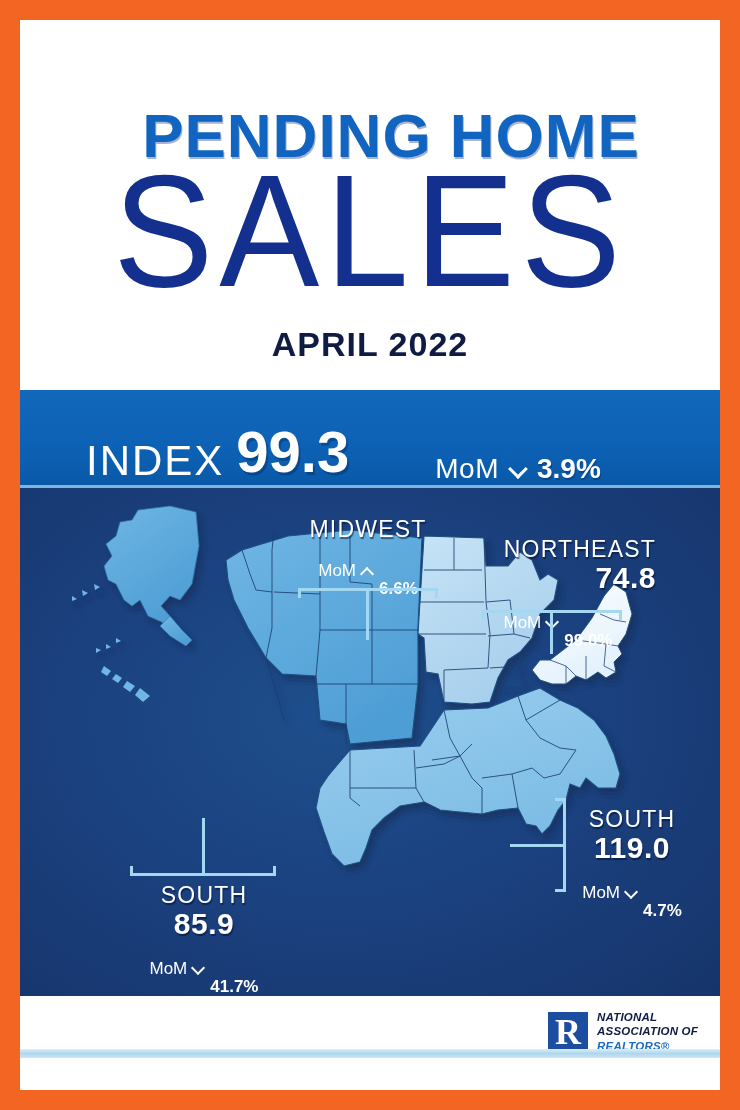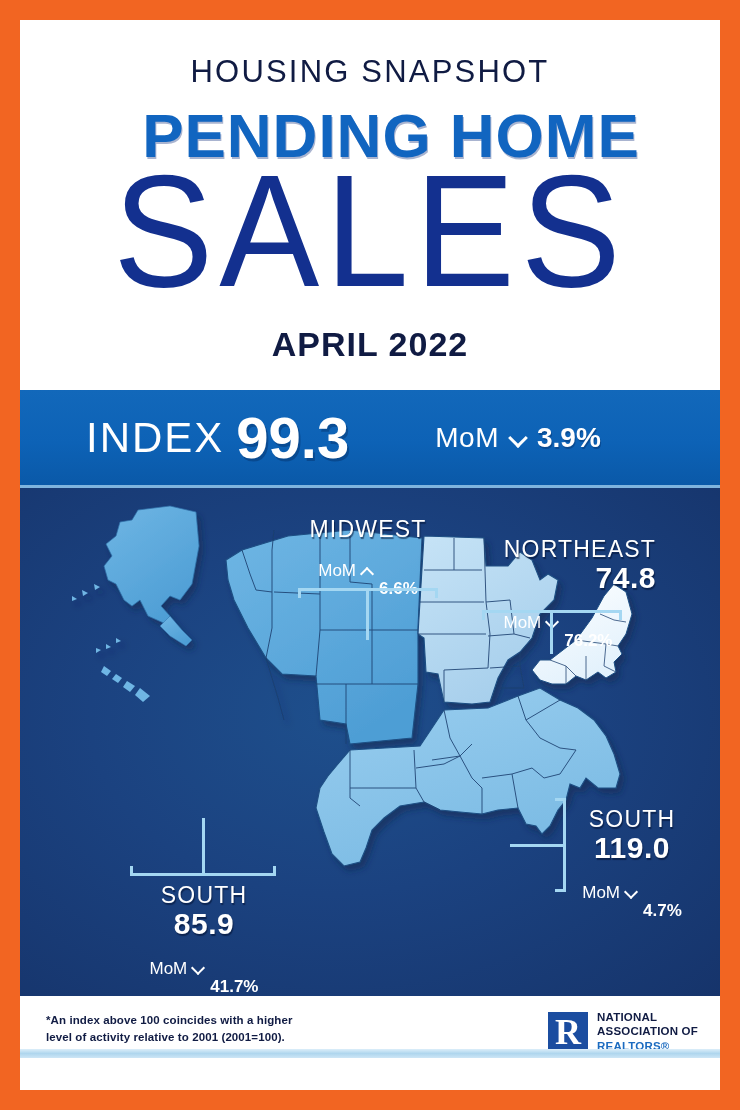--- a/index.html
+++ b/index.html
@@ -47,21 +47,21 @@
   .datesub {
     position:absolute; top:305px; left:0; right:0;
     font-size: 34px; font-weight: 800; letter-spacing: 1px;
     color:#101B43;
   }
 
   
   .indexbar {
     position:relative; height: 98px;
     background: linear-gradient(180deg,#1268BA 0%, #0D62B6 55%, #0A59A8 100%);
-    display:flex; align-items:center;
+    display:flex; align-items:flex-end;
     border-bottom: 3px solid #7FB4DE;
   }
   .indexbar .pad { width: 66px; }
   .idx-label {
     font-size: 42px; font-weight: 300; color:#fff; letter-spacing: 2px;
   }
   .idx-value {
     font-size: 58px; font-weight: 900; color:#fff; letter-spacing: 0px;
     margin-left: 12px;
     text-shadow: 2px 3px 0 rgba(0,25,70,.30);
@@ -116,37 +116,36 @@
   }
   .nar { position:absolute; right:22px; top:14px; display:flex; align-items:center; gap:9px; }
   .nar-mark {
     width:40px; height:40px; background:#1B4DA0; position:relative;
     display:flex; align-items:center; justify-content:center;
   }
   .nar-mark .rglyph{
     font-family:"Liberation Serif", serif; font-weight:700; font-size:36px;
     color:#fff; line-height:38px;
   }
-  .nar-txt { font-size: 11.5px; font-weight: 800; line-height: 1.25; letter-spacing:.2px; }
+  .nar-txt { font-size: 11.5px; font-weight: 800; line-height: 1.25; letter-spacing:.2px;font-style:italic; }
   .nar-txt .l1, .nar-txt .l2 { color:#101B43; }
   .nar-txt .l3 { color:#1B6BC0; }
 
   .bluestrip{
     position:absolute; left:0; right:0; bottom:13px; height:9px;
     background: linear-gradient(180deg,#DCEEF9 0%, #AFD6EE 50%, #CDE6F6 100%);
   }
 </style>
 </head>
 <body>
 
 <div id="poster">
   <div id="card">
 
     <div class="header">
-      <div class="kicker">HOUSING SNAPSHOT</div>
       <div class="bigline">PENDING HOME</div>
       <div class="outline">SALES</div>
       <div class="datesub">APRIL 2022</div>
     </div>
 
     <div class="indexbar">
       <div class="pad"></div>
       <div class="idx-label">INDEX</div>
       <div class="idx-value">99.3</div>
       <div class="idx-mom">
@@ -296,21 +295,21 @@
         <div class="bar" style="left:137px; top:0; width:3px; height:10px;"></div>
         <div class="bar" style="left:68px; top:0; width:3px; height:52px;"></div>
       </div>
 
       <div class="callout" style="left:440px; top:48px; width:196px;text-align:right;">
         <div class="co-name">NORTHEAST</div>
         <div class="co-val">74.8</div>
         <div class="co-mom">
           <span class="w">MoM</span>
           <span class="chev"></span>
-          <span class="n">76.2%</span>
+          <span class="n">99.0%</span>
         </div>
       </div>
       <div class="bracket" style="left:462px; top:122px; width:140px; height:44px;">
         <div class="bar" style="left:0; top:0; width:140px; height:3px;"></div>
         <div class="bar" style="left:0; top:0; width:3px; height:10px;"></div>
         <div class="bar" style="left:137px; top:0; width:3px; height:10px;"></div>
         <div class="bar" style="left:68px; top:0; width:3px; height:44px;"></div>
       </div>
 
       <div class="callout" style="left:536px; top:318px; width:152px;">
@@ -341,24 +340,20 @@
       <div class="bracket" style="left:110px; top:330px; width:146px; height:58px;">
         <div class="bar" style="left:0; bottom:0; width:146px; height:3px;"></div>
         <div class="bar" style="left:0; bottom:0; width:3px; height:10px;"></div>
         <div class="bar" style="left:143px; bottom:0; width:3px; height:10px;"></div>
         <div class="bar" style="left:72px; top:0; width:3px; height:58px;"></div>
       </div>
 
     </div>
 
     <div class="footer">
-      <div class="foot-note">
-        <div>*An index above 100 coincides with a higher</div>
-        <div>level of activity relative to 2001 (2001=100).</div>
-      </div>
       <div class="nar">
         <div class="nar-mark">
           <span class="rglyph">R</span>
         </div>
         <div class="nar-txt">
           <div class="l1">NATIONAL</div>
           <div class="l2">ASSOCIATION OF</div>
           <div class="l3">REALTORS®</div>
         </div>
       </div>

